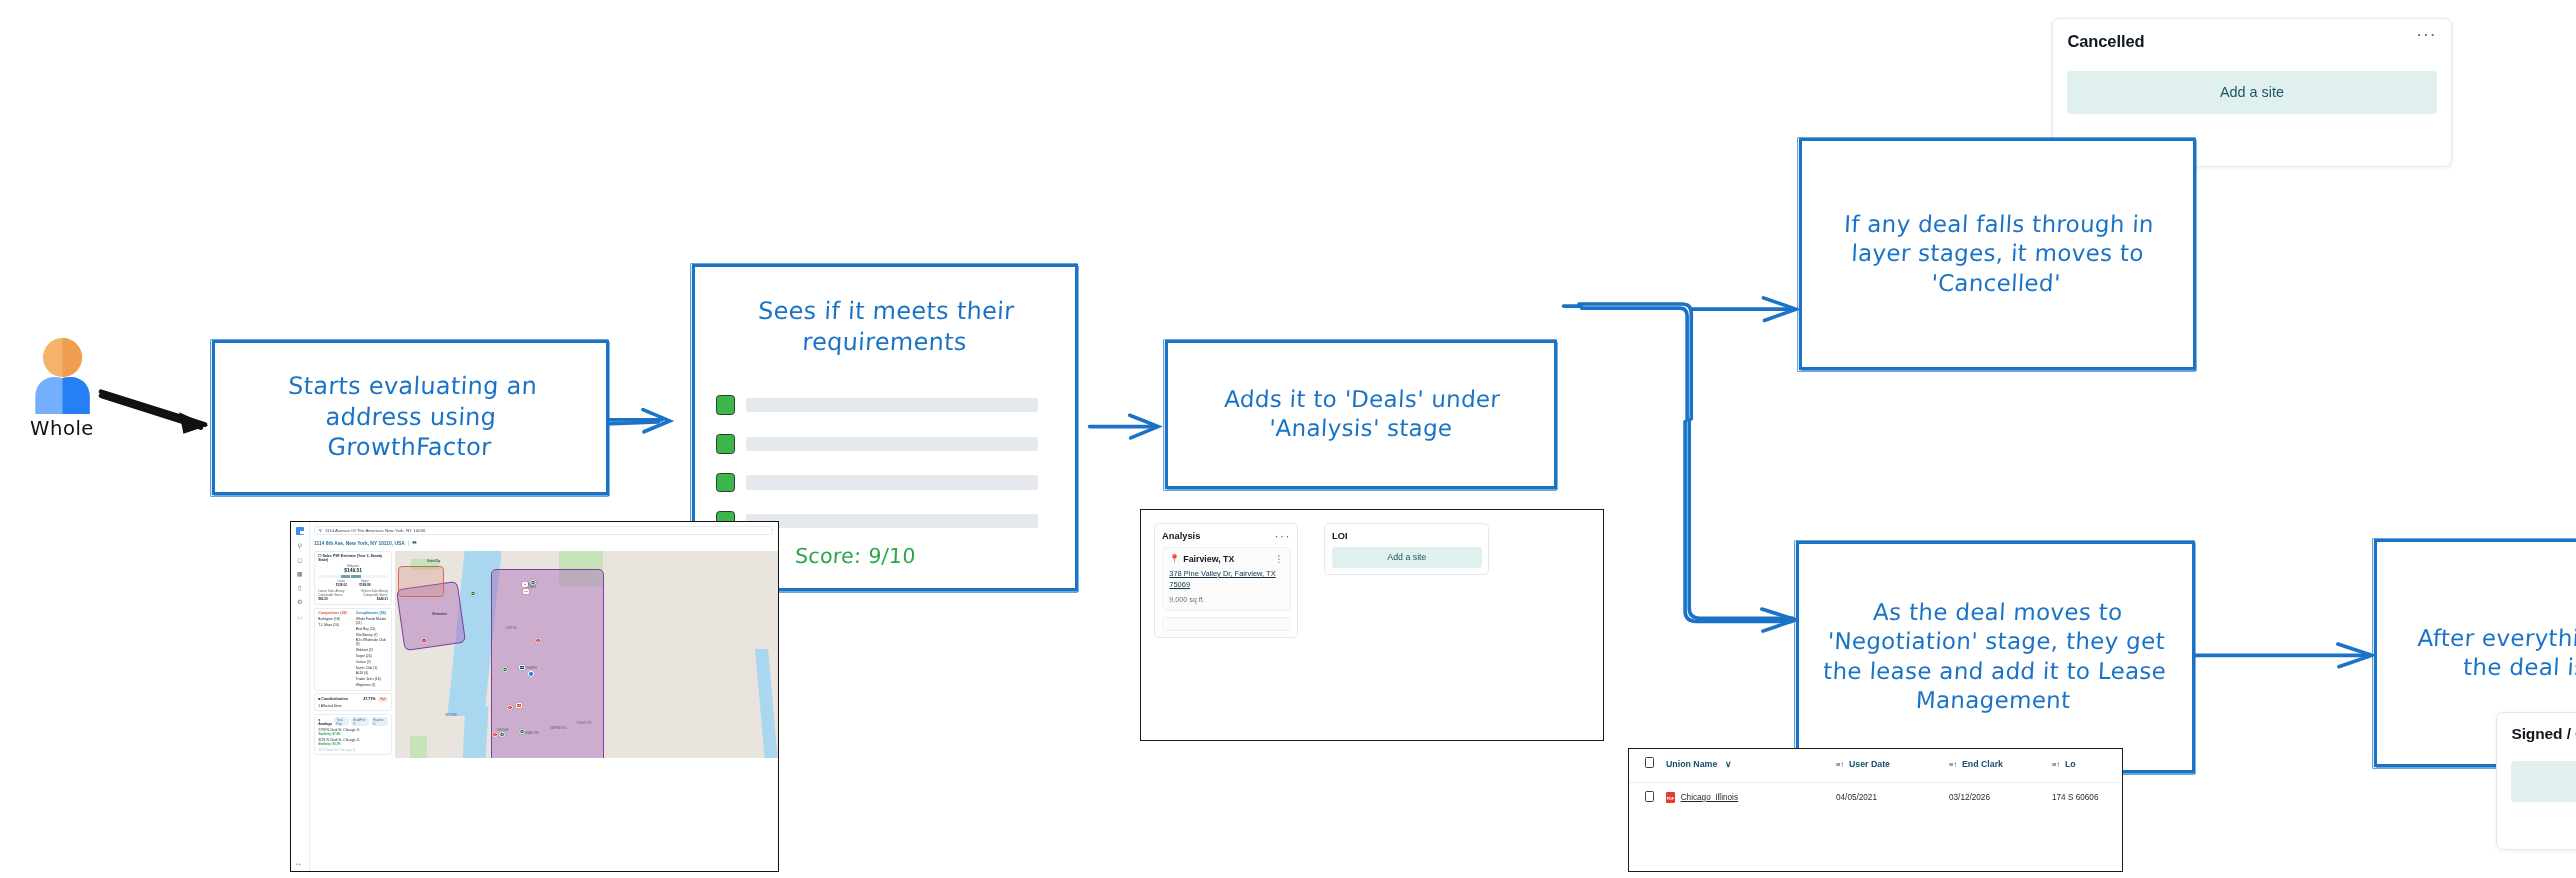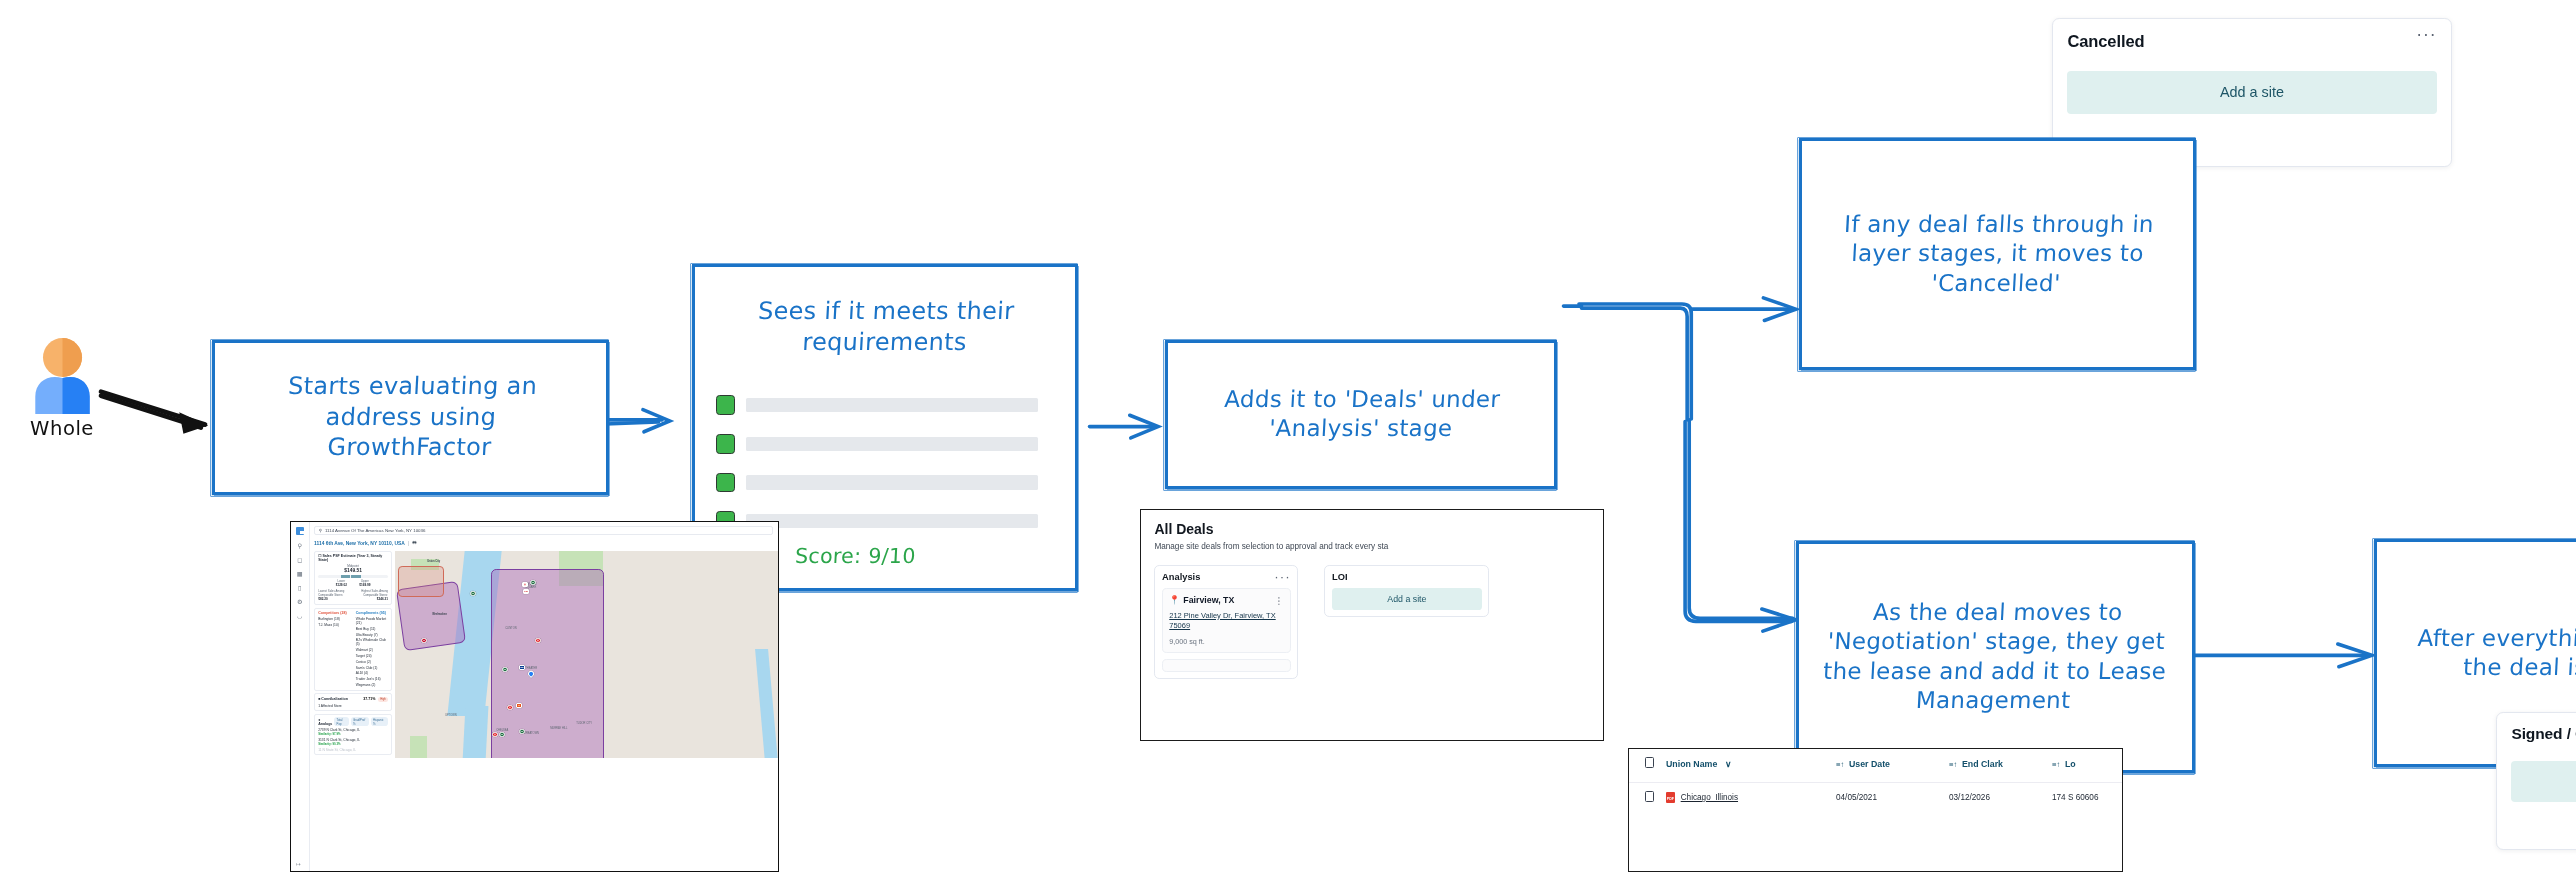--- a/index.html
+++ b/index.html
@@ -425,40 +425,36 @@
       </div>
     </div>
   </div>
 </div>
 
 <div class="sketch-box" style="left:1165px; top:340px; width:392px; height:149px;">
   <div class="hand-text" style="font-size:23px; width:335px;">Adds it to 'Deals' under 'Analysis' stage</div>
 </div>
 
 <div class="deals-panel" style="left:1140px; top:509px; width:464px; height:232px;">
-  <div style="padding:11.3px 13.4px 0 13.4px;">
-    <div class="deals-title">All Deals</div>
-    <div class="deals-sub" style="white-space:nowrap;">Manage site deals from selection to approval and track every sta</div>
-  </div>
   <div style="display:flex; gap:26px; padding:13.4px 0 0 13.4px;">
 
     <div class="col" style="width:144px;">
       <div class="col-head">
         <span class="col-name">Analysis</span>
         <span class="dots">···</span>
       </div>
       <div class="deal-card">
         <div class="deal-loc">
           <span class="deal-loc-name">
             <span>📍</span>
             <span>Fairview, TX</span>
           </span>
           <span style="color:#4a5260;font-size:9.3px;">⋮</span>
         </div>
-        <div class="deal-addr">212 Pine Valley Dr, Fairview, TX 75069</div>
+        <div class="deal-addr">378 Pine Valley Dr, Fairview, TX 75069</div>
         <div class="deal-sqft">9,000 sq ft.</div>
       </div>
       <div class="deal-card" style="height:7.2px;"></div>
     </div>
 
     <div class="col" style="width:165px; align-self:flex-start;">
       <div class="col-head">
         <span class="col-name">LOI</span>
       </div>
       <div class="mini-add">Add a site</div>

